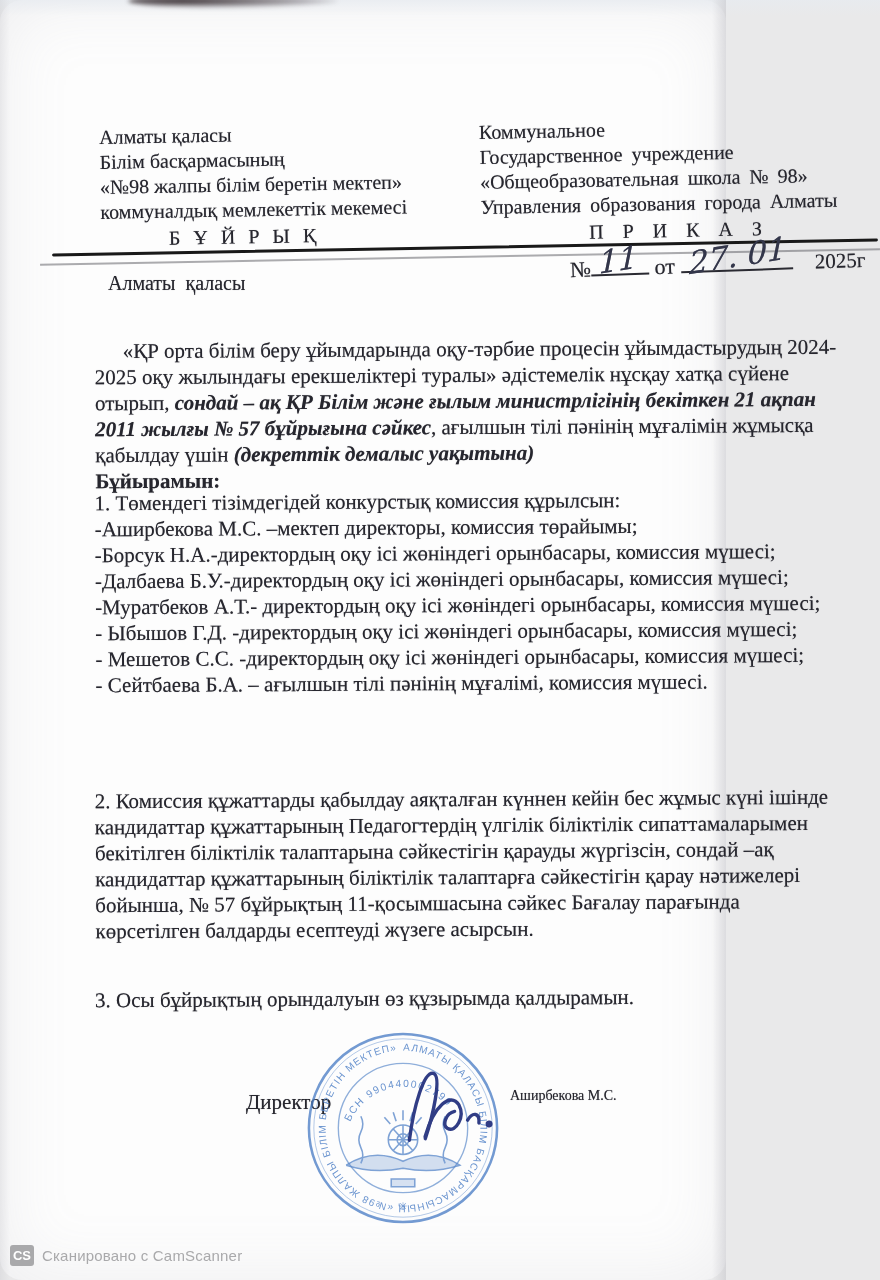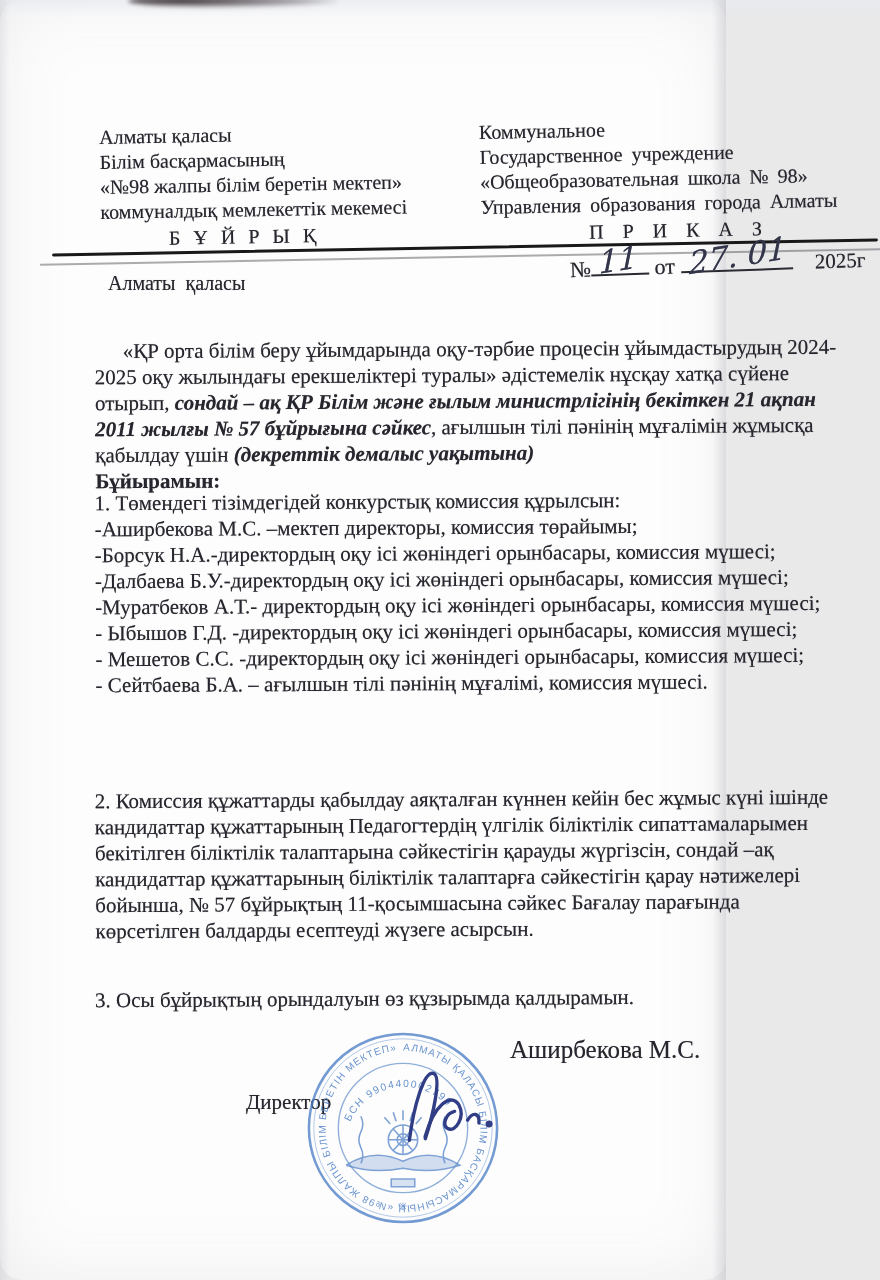--- a/index.html
+++ b/index.html
@@ -57,21 +57,21 @@
   .p1{top:336px;text-indent:28px;}
   .bi{font-weight:bold;font-style:italic;}
   .resolve{font-weight:bold;text-indent:0;display:block;}
   .list{top:488px;}
   .p2{top:786px;}
   .p2 .ul{text-underline-offset:3px;}
   .p3{top:985px;}
 
   
   .sig-role{position:absolute;left:246px;top:1090px;font-size:21px;}
-  .sig-name{position:absolute;left:510px;top:1036px;font-size:25px;}
+  .sig-name{position:absolute;left:510px;top:1088px;font-size:14px;}
 
   .stamp{position:absolute;left:305px;top:1030px;width:196px;height:196px;opacity:.92;}
   .signature-svg{position:absolute;left:394px;top:1056px;width:110px;height:100px;transform:rotate(-6deg);}
 
   
   .footer{position:absolute;left:10px;top:1245px;display:flex;align-items:center;gap:8px;
     font-family:"Liberation Sans","DejaVu Sans",sans-serif;}
   .cs-badge{width:24px;height:21px;background:#a9a9ab;border-radius:3px;color:#fff;
     font-size:13px;font-weight:bold;display:flex;align-items:center;justify-content:center;}
   .cs-text{color:#a9a9ab;font-size:15px;letter-spacing:.2px;}
@@ -175,14 +175,18 @@
 
   <svg class="signature-svg" viewBox="0 0 110 100">
     <g stroke="#26337f" stroke-width="3.4" fill="none" stroke-linecap="round" stroke-linejoin="round" opacity="0.95">
       <path d="M12,80 C20,46 34,12 43,16 C51,20 38,58 28,80"></path>
       <path d="M28,78 C40,48 58,36 65,50 C70,62 59,78 51,72 C46,68 51,57 60,56"></path>
       <path d="M72,66 C78,58 85,60 83,70"></path>
       <circle cx="93" cy="72" r="1.8" fill="#26337f"></circle>
     </g>
   </svg>
 
+  <div class="footer">
+    <div class="cs-badge">CS</div>
+    <div class="cs-text">Сканировано с CamScanner</div>
+  </div>
 
 </div>
 
 </body></html>

